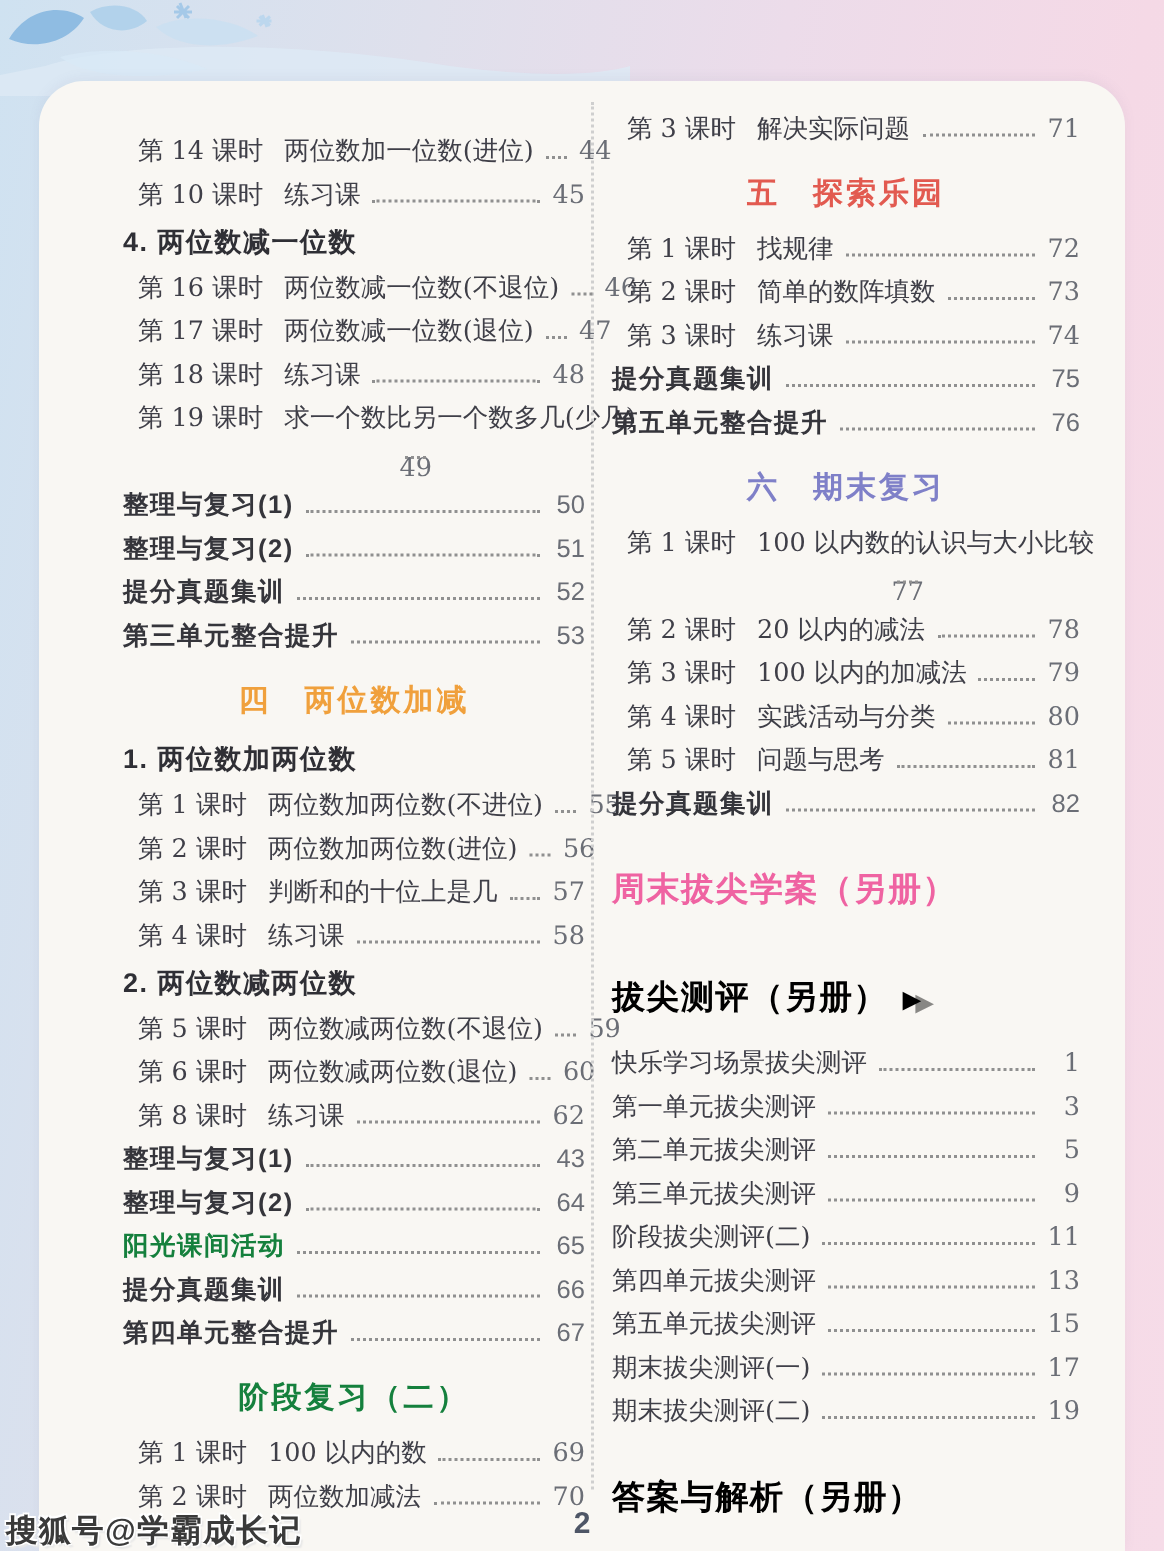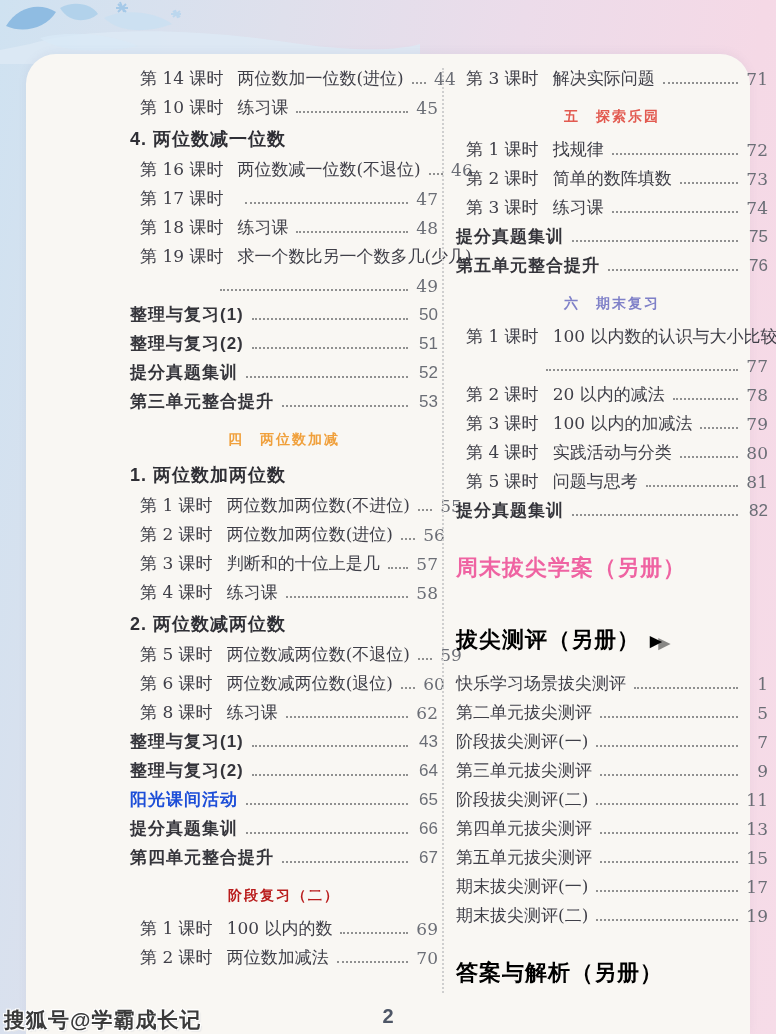--- a/index.html
+++ b/index.html
@@ -6,40 +6,40 @@
   body{
     width:776px;height:1034px;position:relative;overflow:hidden;
     font-family:"Liberation Sans",sans-serif;
     background:linear-gradient(100deg,#cfe2f1 0%,#dfe0ec 30%,#ecdcea 55%,#f5d9e6 80%,#f6dce8 100%);
   }
   .deco{position:absolute;top:0;left:0;width:420px;height:64px;pointer-events:none;}
   .card{
     position:absolute;left:26px;right:26px;top:54px;bottom:0;
     background:#f9f7f3;border-radius:30px 30px 0 0;
     box-shadow:0 -2px 8px rgba(120,120,150,0.08);
-    display:flex;align-items:flex-start;padding-top:10px;box-sizing:border-box;padding-left:48px;
+    display:flex;align-items:center;padding-top:10px;box-sizing:border-box;
   }
   .col{display:flex;flex-direction:column;}
   .col-left{margin-left:56px;width:308px;}
   .divider{margin-left:4px;width:0;border-left:2px dotted #cfcfcf;height:925px;align-self:flex-start;margin-top:4px;}
   .col-right{margin-left:12px;width:312px;}
   .row{display:flex;align-items:center;height:29px;font-size:17px;}
   .lesson{font-family:"DejaVu Serif",serif;color:#3f3f48;}
   .lesson.has-prefix{padding-left:10px;}
   .entry-prefix{white-space:nowrap;margin-right:14px;}
   .entry-title{white-space:nowrap;}
   .boldrow{font-weight:bold;color:#35353b;letter-spacing:1px;}
   .leader{flex:1;height:0;border-bottom:2px dotted #909090;margin:0 8px;transform:translateY(4px);min-width:14px;}
   .entry-page{color:#6b6e76;min-width:22px;text-align:right;font-weight:normal;letter-spacing:0;}
   .sub{display:flex;align-items:center;height:33px;font-weight:bold;font-size:18px;color:#2f2f35;letter-spacing:1px;}
-  .heading{font-size:14px;font-weight:bold;text-align:center;margin:15px 0 9px;letter-spacing:2px;font-family:Liberation Serif, serif;}
+  .heading{font-size:20px;font-weight:bold;text-align:center;margin:15px 0 9px;letter-spacing:2px;font-family:Liberation Serif, serif;}
   .pinkheading{display:flex;align-items:center;font-size:22px;font-weight:bold;margin:28px 0 14px;letter-spacing:1px;}
   .wraprow{display:flex;flex-direction:column;height:58px;font-size:17px;}
   .wraprow .line1{display:flex;align-items:center;height:29px;}
-  .wraprow .line2{display:flex;align-items:center;height:29px;padding-left:72px;}
+  .wraprow .line2{display:flex;align-items:center;height:29px;padding-left:72px;flex-direction:column;}
   .arrow1{font-size:15px;margin-left:10px;transform:translateY(1px);}
   .arrow2{font-size:15px;margin-left:-4px;opacity:0.45;transform:translateY(3px);}
   .page-number{position:absolute;left:0;right:0;bottom:6px;text-align:center;font-size:20px;font-weight:bold;color:#4e5666;}
   .watermark{
     position:absolute;left:4px;bottom:0;font-size:21px;font-weight:bold;color:#3a3a3a;letter-spacing:1px;
     text-shadow:1px 1px 0 #fff,-1px -1px 0 #fff,1px -1px 0 #fff,-1px 1px 0 #fff,2px 2px 1px #e8e8e8;
   }
 </style>
 </head>
 <body>
@@ -71,20 +71,21 @@
         </div>
         <div class="sub">4. 两位数减一位数</div>
         <div class="row lesson has-prefix">
           <span class="entry-prefix">第 16 课时</span>
           <span class="entry-title">两位数减一位数(不退位)</span>
           <span class="leader"></span>
           <span class="entry-page">46</span>
         </div>
         <div class="row lesson has-prefix">
           <span class="entry-prefix">第 17 课时</span>
+          <span class="entry-title">两位数减一位数(退位)</span>
           <span class="leader"></span>
           <span class="entry-page">47</span>
         </div>
         <div class="row lesson has-prefix">
           <span class="entry-prefix">第 18 课时</span>
           <span class="entry-title">练习课</span>
           <span class="leader"></span>
           <span class="entry-page">48</span>
         </div>
         <div class="wraprow lesson has-prefix">
@@ -166,35 +167,35 @@
           <span class="entry-title">整理与复习(1)</span>
           <span class="leader"></span>
           <span class="entry-page">43</span>
         </div>
         <div class="row boldrow">
           <span class="entry-title">整理与复习(2)</span>
           <span class="leader"></span>
           <span class="entry-page">64</span>
         </div>
         <div class="row boldrow">
-          <span class="entry-title" style="color: #1d4ed8;">阳光课间活动</span>
+          <span class="entry-title" style="color: #15803d;">阳光课间活动</span>
           <span class="leader"></span>
           <span class="entry-page">65</span>
         </div>
         <div class="row boldrow">
           <span class="entry-title">提分真题集训</span>
           <span class="leader"></span>
           <span class="entry-page">66</span>
         </div>
         <div class="row boldrow">
           <span class="entry-title">第四单元整合提升</span>
           <span class="leader"></span>
           <span class="entry-page">67</span>
         </div>
-        <div class="heading" style="color: #b91c1c;">阶段复习（二）</div>
+        <div class="heading" style="color: #15803d;">阶段复习（二）</div>
         <div class="row lesson has-prefix">
           <span class="entry-prefix">第 1 课时</span>
           <span class="entry-title">100 以内的数</span>
           <span class="leader"></span>
           <span class="entry-page">69</span>
         </div>
         <div class="row lesson has-prefix">
           <span class="entry-prefix">第 2 课时</span>
           <span class="entry-title">两位数加减法</span>
           <span class="leader"></span>
@@ -285,28 +286,28 @@
           <span>拔尖测评（另册）</span>
           <span class="arrow1">▶</span>
           <span class="arrow2">▶</span>
         </div>
         <div class="row lesson">
           <span class="entry-title">快乐学习场景拔尖测评</span>
           <span class="leader"></span>
           <span class="entry-page">1</span>
         </div>
         <div class="row lesson">
+          <span class="entry-title">第一单元拔尖测评</span>
+          <span class="leader"></span>
+          <span class="entry-page">3</span>
+        </div>
+        <div class="row lesson">
           <span class="entry-title">第二单元拔尖测评</span>
           <span class="leader"></span>
           <span class="entry-page">5</span>
-        </div>
-        <div class="row lesson">
-          <span class="entry-title">阶段拔尖测评(一)</span>
-          <span class="leader"></span>
-          <span class="entry-page">7</span>
         </div>
         <div class="row lesson">
           <span class="entry-title">第三单元拔尖测评</span>
           <span class="leader"></span>
           <span class="entry-page">9</span>
         </div>
         <div class="row lesson">
           <span class="entry-title">阶段拔尖测评(二)</span>
           <span class="leader"></span>
           <span class="entry-page">11</span>

